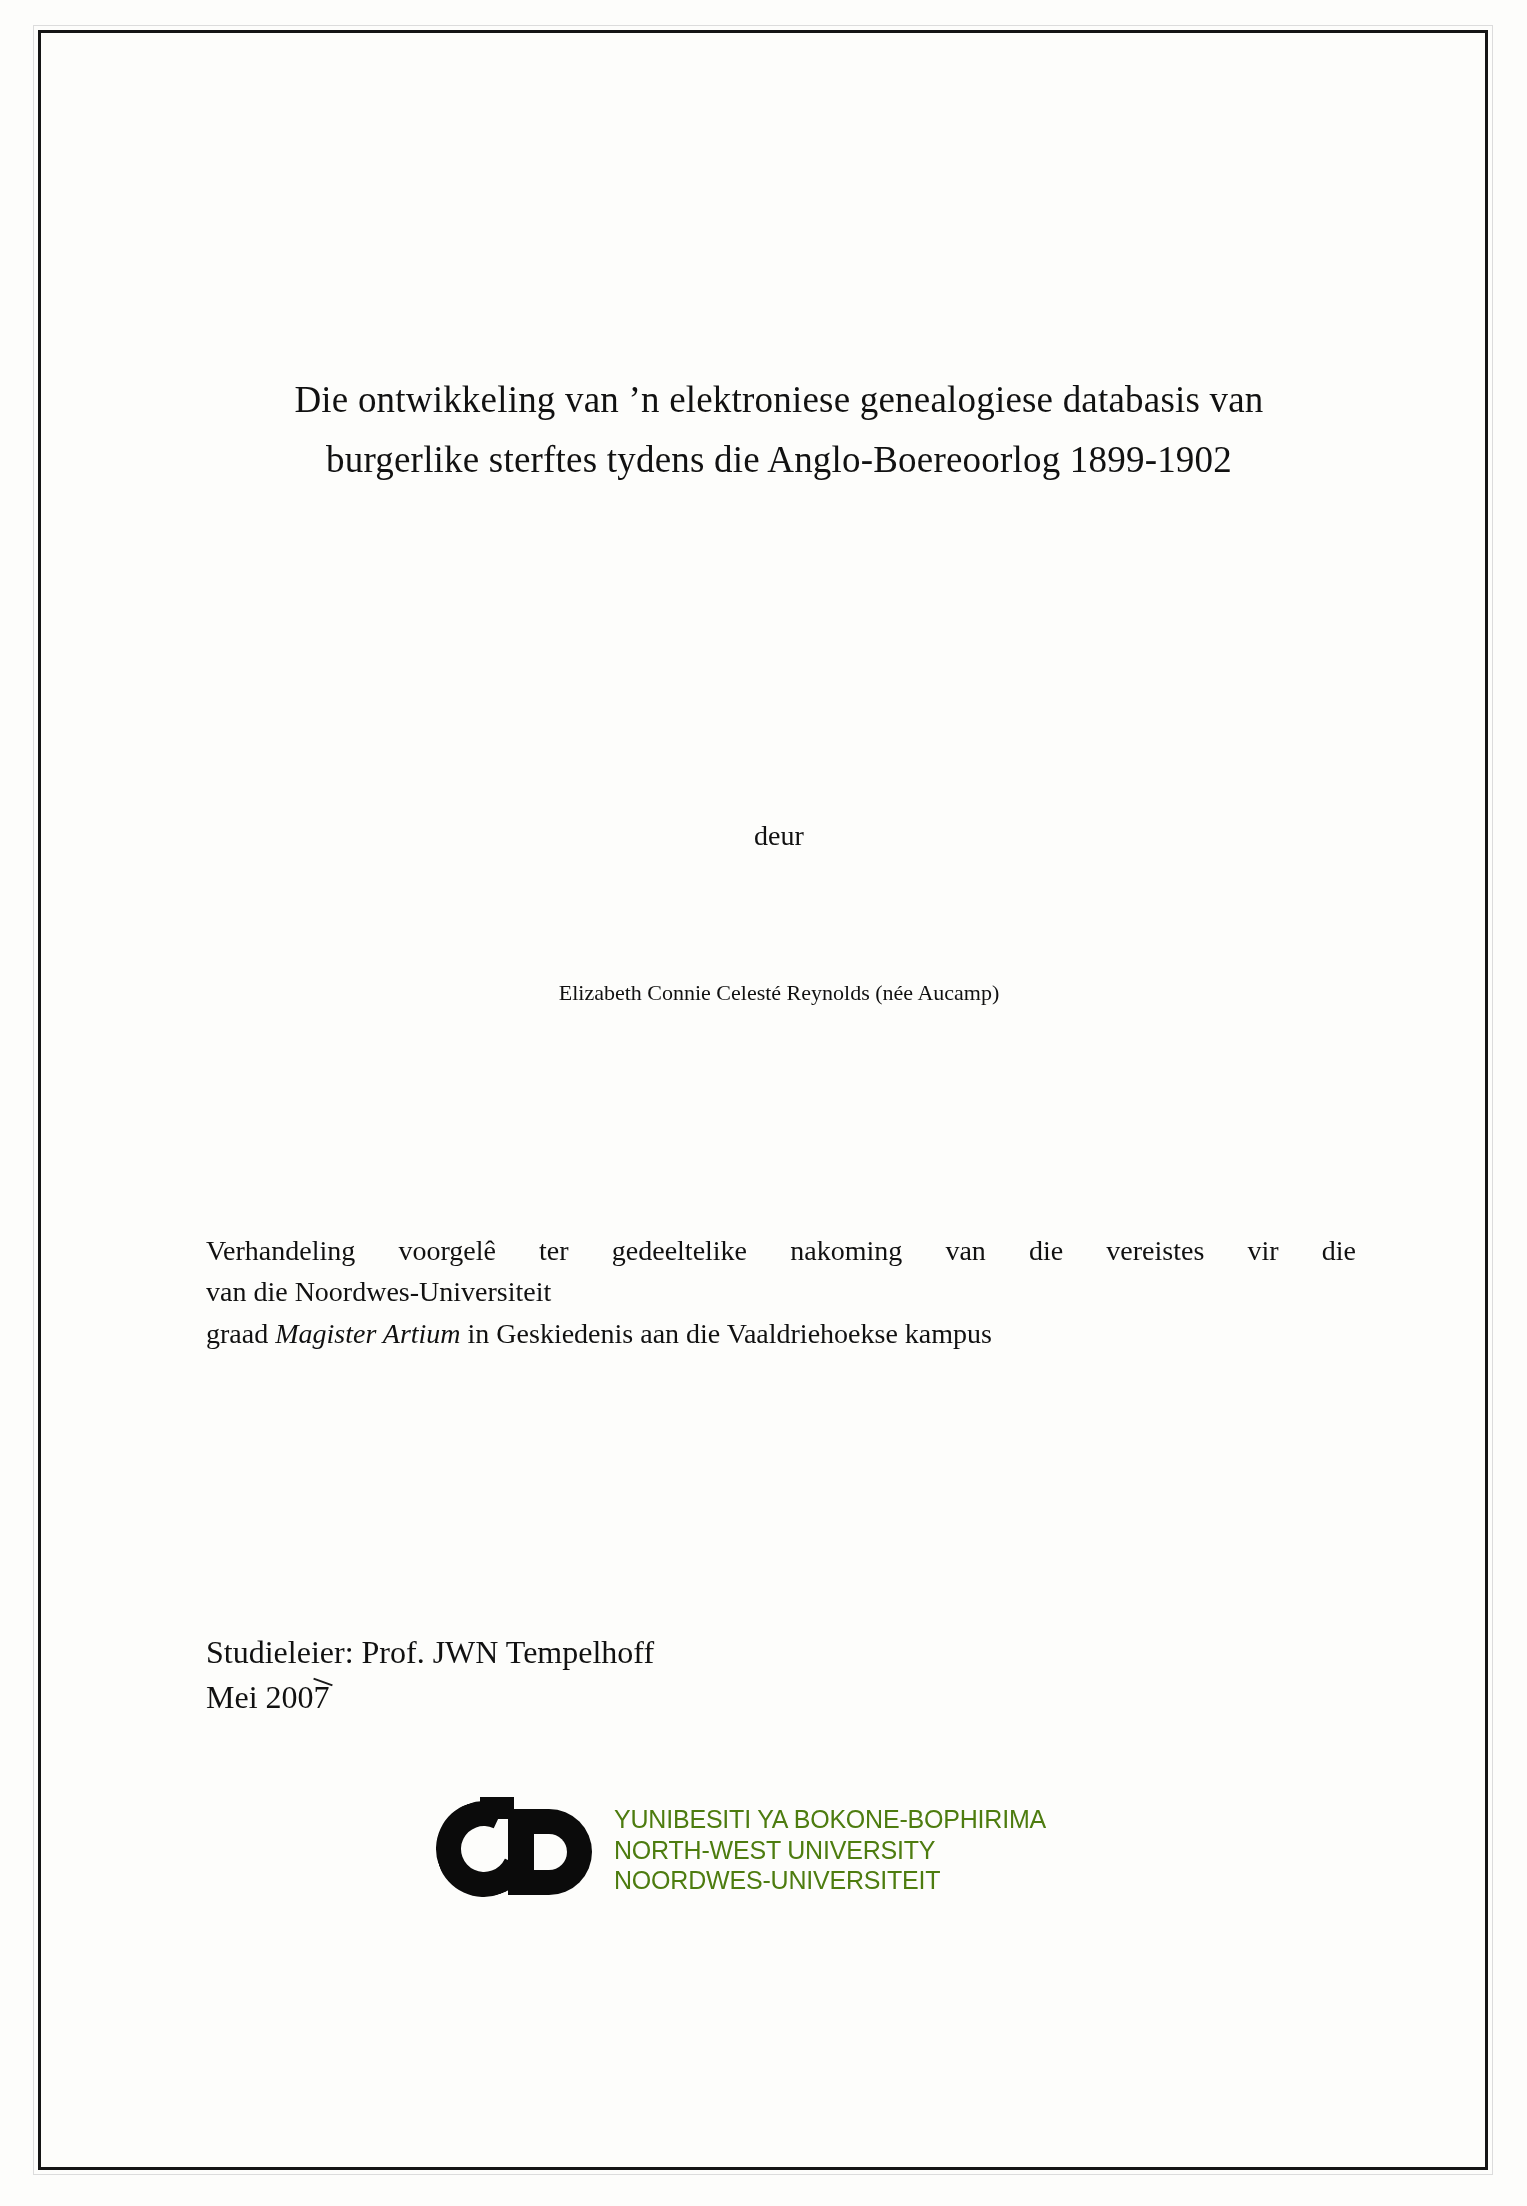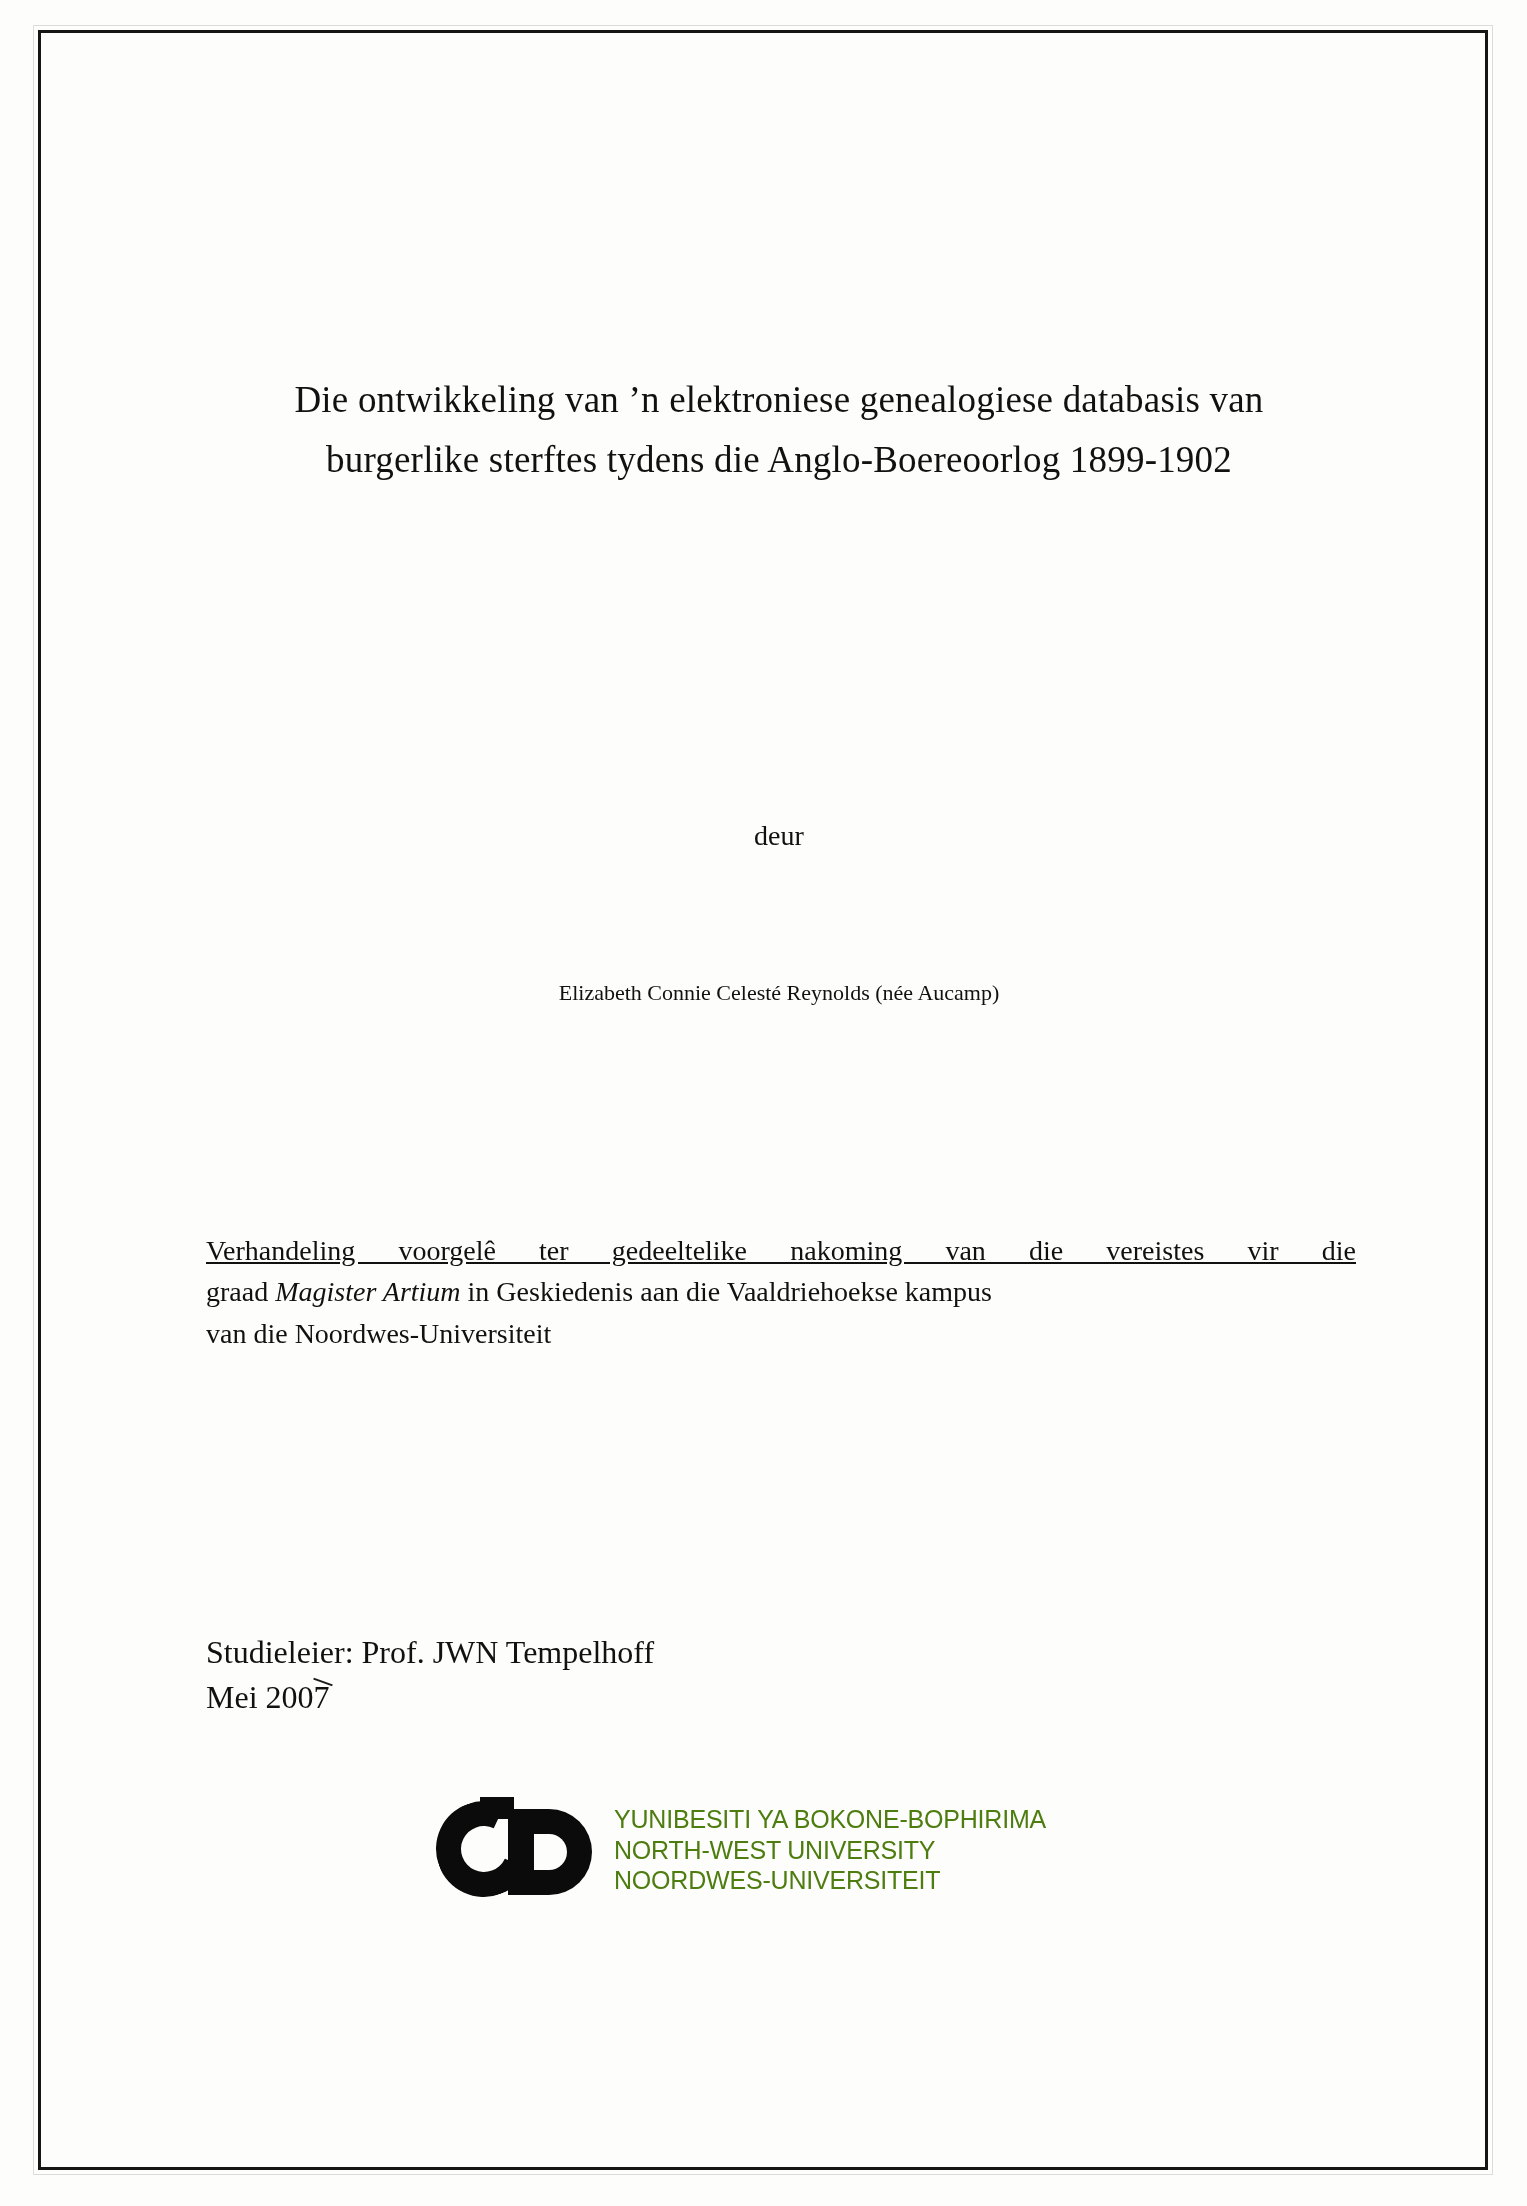--- a/index.html
+++ b/index.html
@@ -92,21 +92,20 @@
     position: absolute;
     top: 1200px;
     left: 42px;
     width: 1150px;
     font-size: 28px;
     line-height: 1.48;
   }
   .statement .just {
     text-align: justify;
     text-align-last: justify;
-    text-decoration: underline;
   }
   .statement .it {
     font-style: italic;
   }
 
   
   .footer-block {
     position: absolute;
     top: 1600px;
     left: 42px;
@@ -211,22 +210,22 @@
       <div class="title-line">Die ontwikkeling van ’n elektroniese genealogiese databasis van</div>
       <div class="title-line">burgerlike sterftes tydens die Anglo-Boereoorlog 1899-1902</div>
     </div>
 
     <div class="deur">deur</div>
 
     <div class="author">Elizabeth Connie Celesté Reynolds (née Aucamp)</div>
 
     <div class="statement">
       <div class="just">Verhandeling voorgelê ter gedeeltelike nakoming van die vereistes vir die</div>
+      <div>van die Noordwes-Universiteit</div>
       <div><span>graad </span><span class="it">Magister Artium</span><span> in Geskiedenis aan die Vaaldriehoekse kampus</span></div>
-      <div>van die Noordwes-Universiteit</div>
     </div>
 
     <div class="footer-block">
       <div>Studieleier: Prof. JWN Tempelhoff</div>
       <div class="date-line">Mei 2007</div>
     </div>
 
     <div class="logo-block">
       <div class="logo-mark">
         <div class="logo-c"></div>

